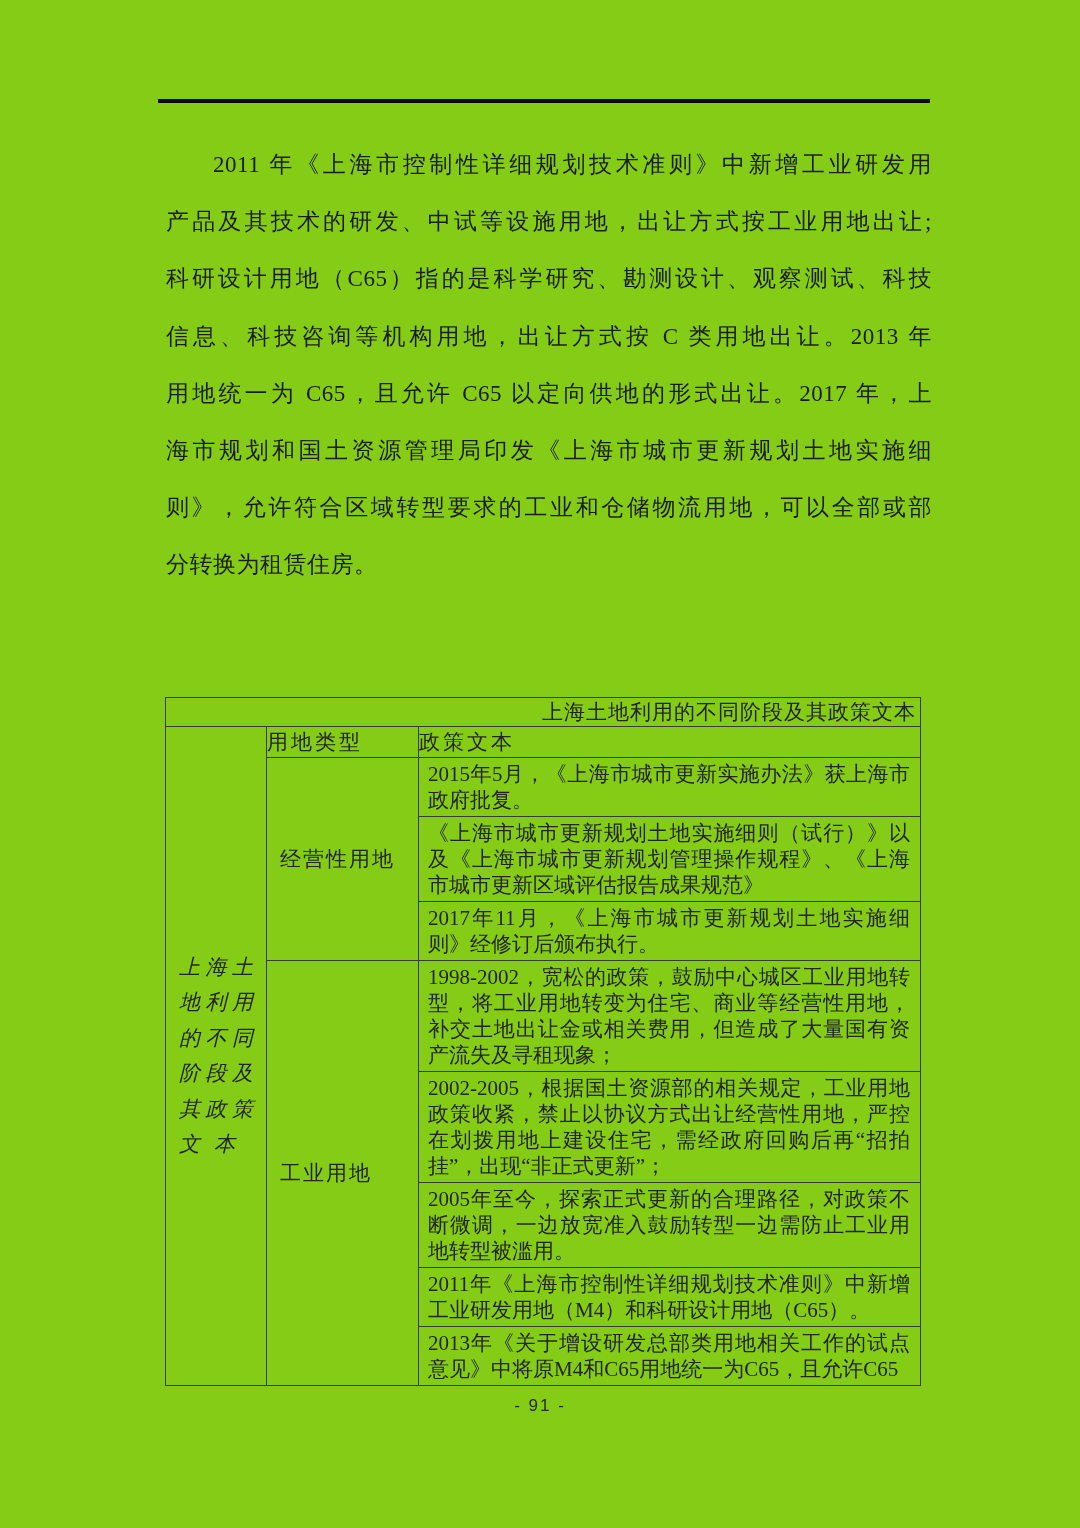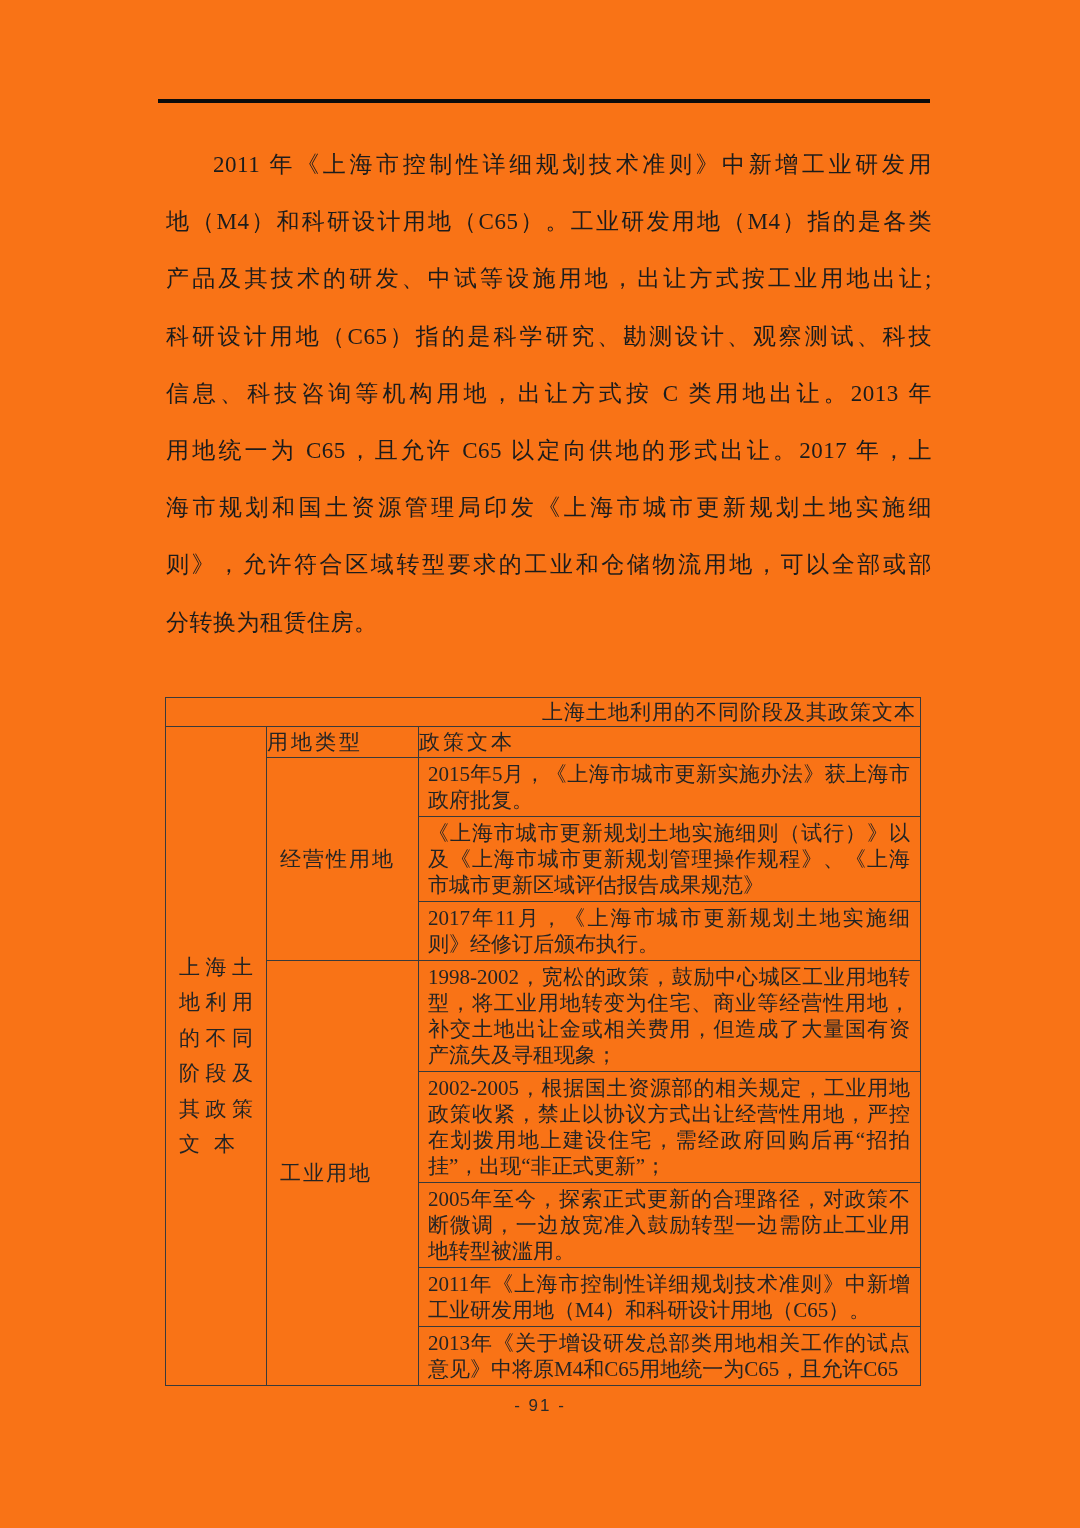--- a/index.html
+++ b/index.html
@@ -4,21 +4,21 @@
 <style>
   html, body {
     margin: 0;
     padding: 0;
     background: #ffffff;
   }
   .page {
     position: relative;
     width: 1080px;
     height: 1528px;
-    background: #f97316;
+    background: #84cc16;
     font-family: "Liberation Serif", "DejaVu Serif", serif;
     color: #1c1c1c;
     overflow: hidden;
   }
   .header-rule {
     position: absolute;
     left: 158px;
     top: 99px;
     width: 772px;
     height: 4px;
@@ -63,21 +63,21 @@
     text-align: right;
     padding: 1px 4px;
     letter-spacing: 1px;
   }
   td.colhead {
     letter-spacing: 3px;
     padding-left: 0;
     margin-top: 40px;
   }
   td.rowhead { vertical-align: middle; }
-  .vblock { width: 74px; margin: 8px auto; }
+  .vblock { width: 74px; margin: 8px auto; font-style: italic; }
   .vline {
     text-align: justify;
     text-align-last: justify;
     line-height: 35.5px;
     font-size: 21px;
   }
   .vline.vlast {
     text-align-last: left;
     letter-spacing: 14px;
   }
@@ -106,21 +106,20 @@
 </style>
 </head>
 <body>
 
 <div class="page">
 
   <div class="header-rule"></div>
 
   <div class="body-paragraph">
     <div class="pline first">2011 年《上海市控制性详细规划技术准则》中新增工业研发用</div>
-    <div class="pline">地（M4）和科研设计用地（C65）。工业研发用地（M4）指的是各类</div>
     <div class="pline">产品及其技术的研发、中试等设施用地，出让方式按工业用地出让;</div>
     <div class="pline">科研设计用地（C65）指的是科学研究、勘测设计、观察测试、科技</div>
     <div class="pline">信息、科技咨询等机构用地，出让方式按 C 类用地出让。2013 年</div>
     <div class="pline">用地统一为 C65，且允许 C65 以定向供地的形式出让。2017 年，上</div>
     <div class="pline">海市规划和国土资源管理局印发《上海市城市更新规划土地实施细</div>
     <div class="pline">则》，允许符合区域转型要求的工业和仓储物流用地，可以全部或部</div>
     <div class="pline last">分转换为租赁住房。</div>
   </div>
 
   <table class="policy-table">

